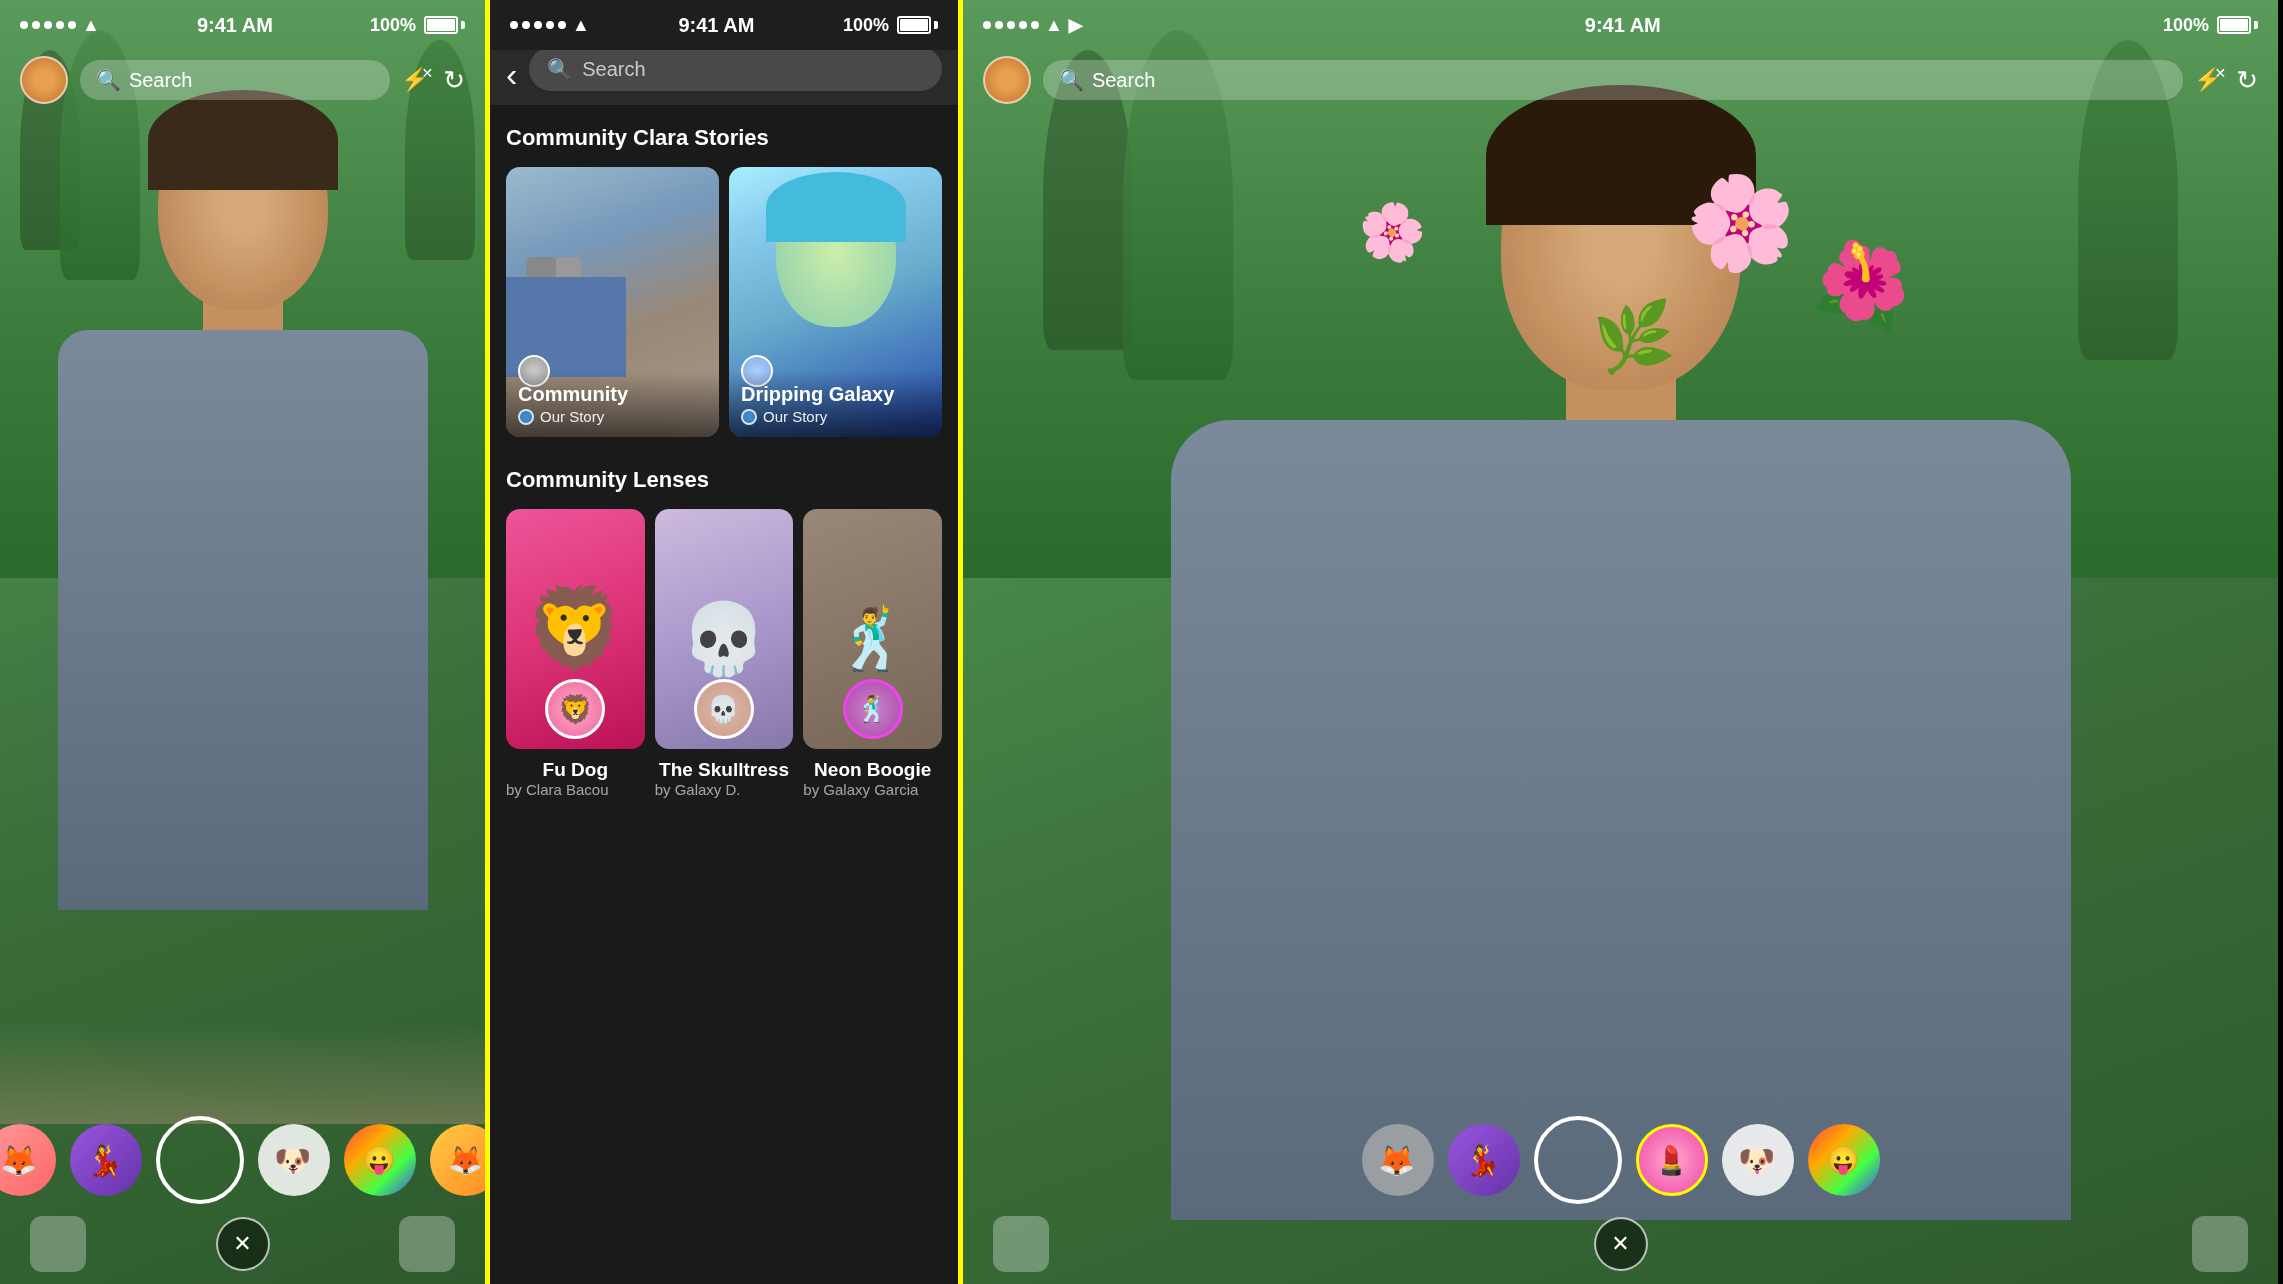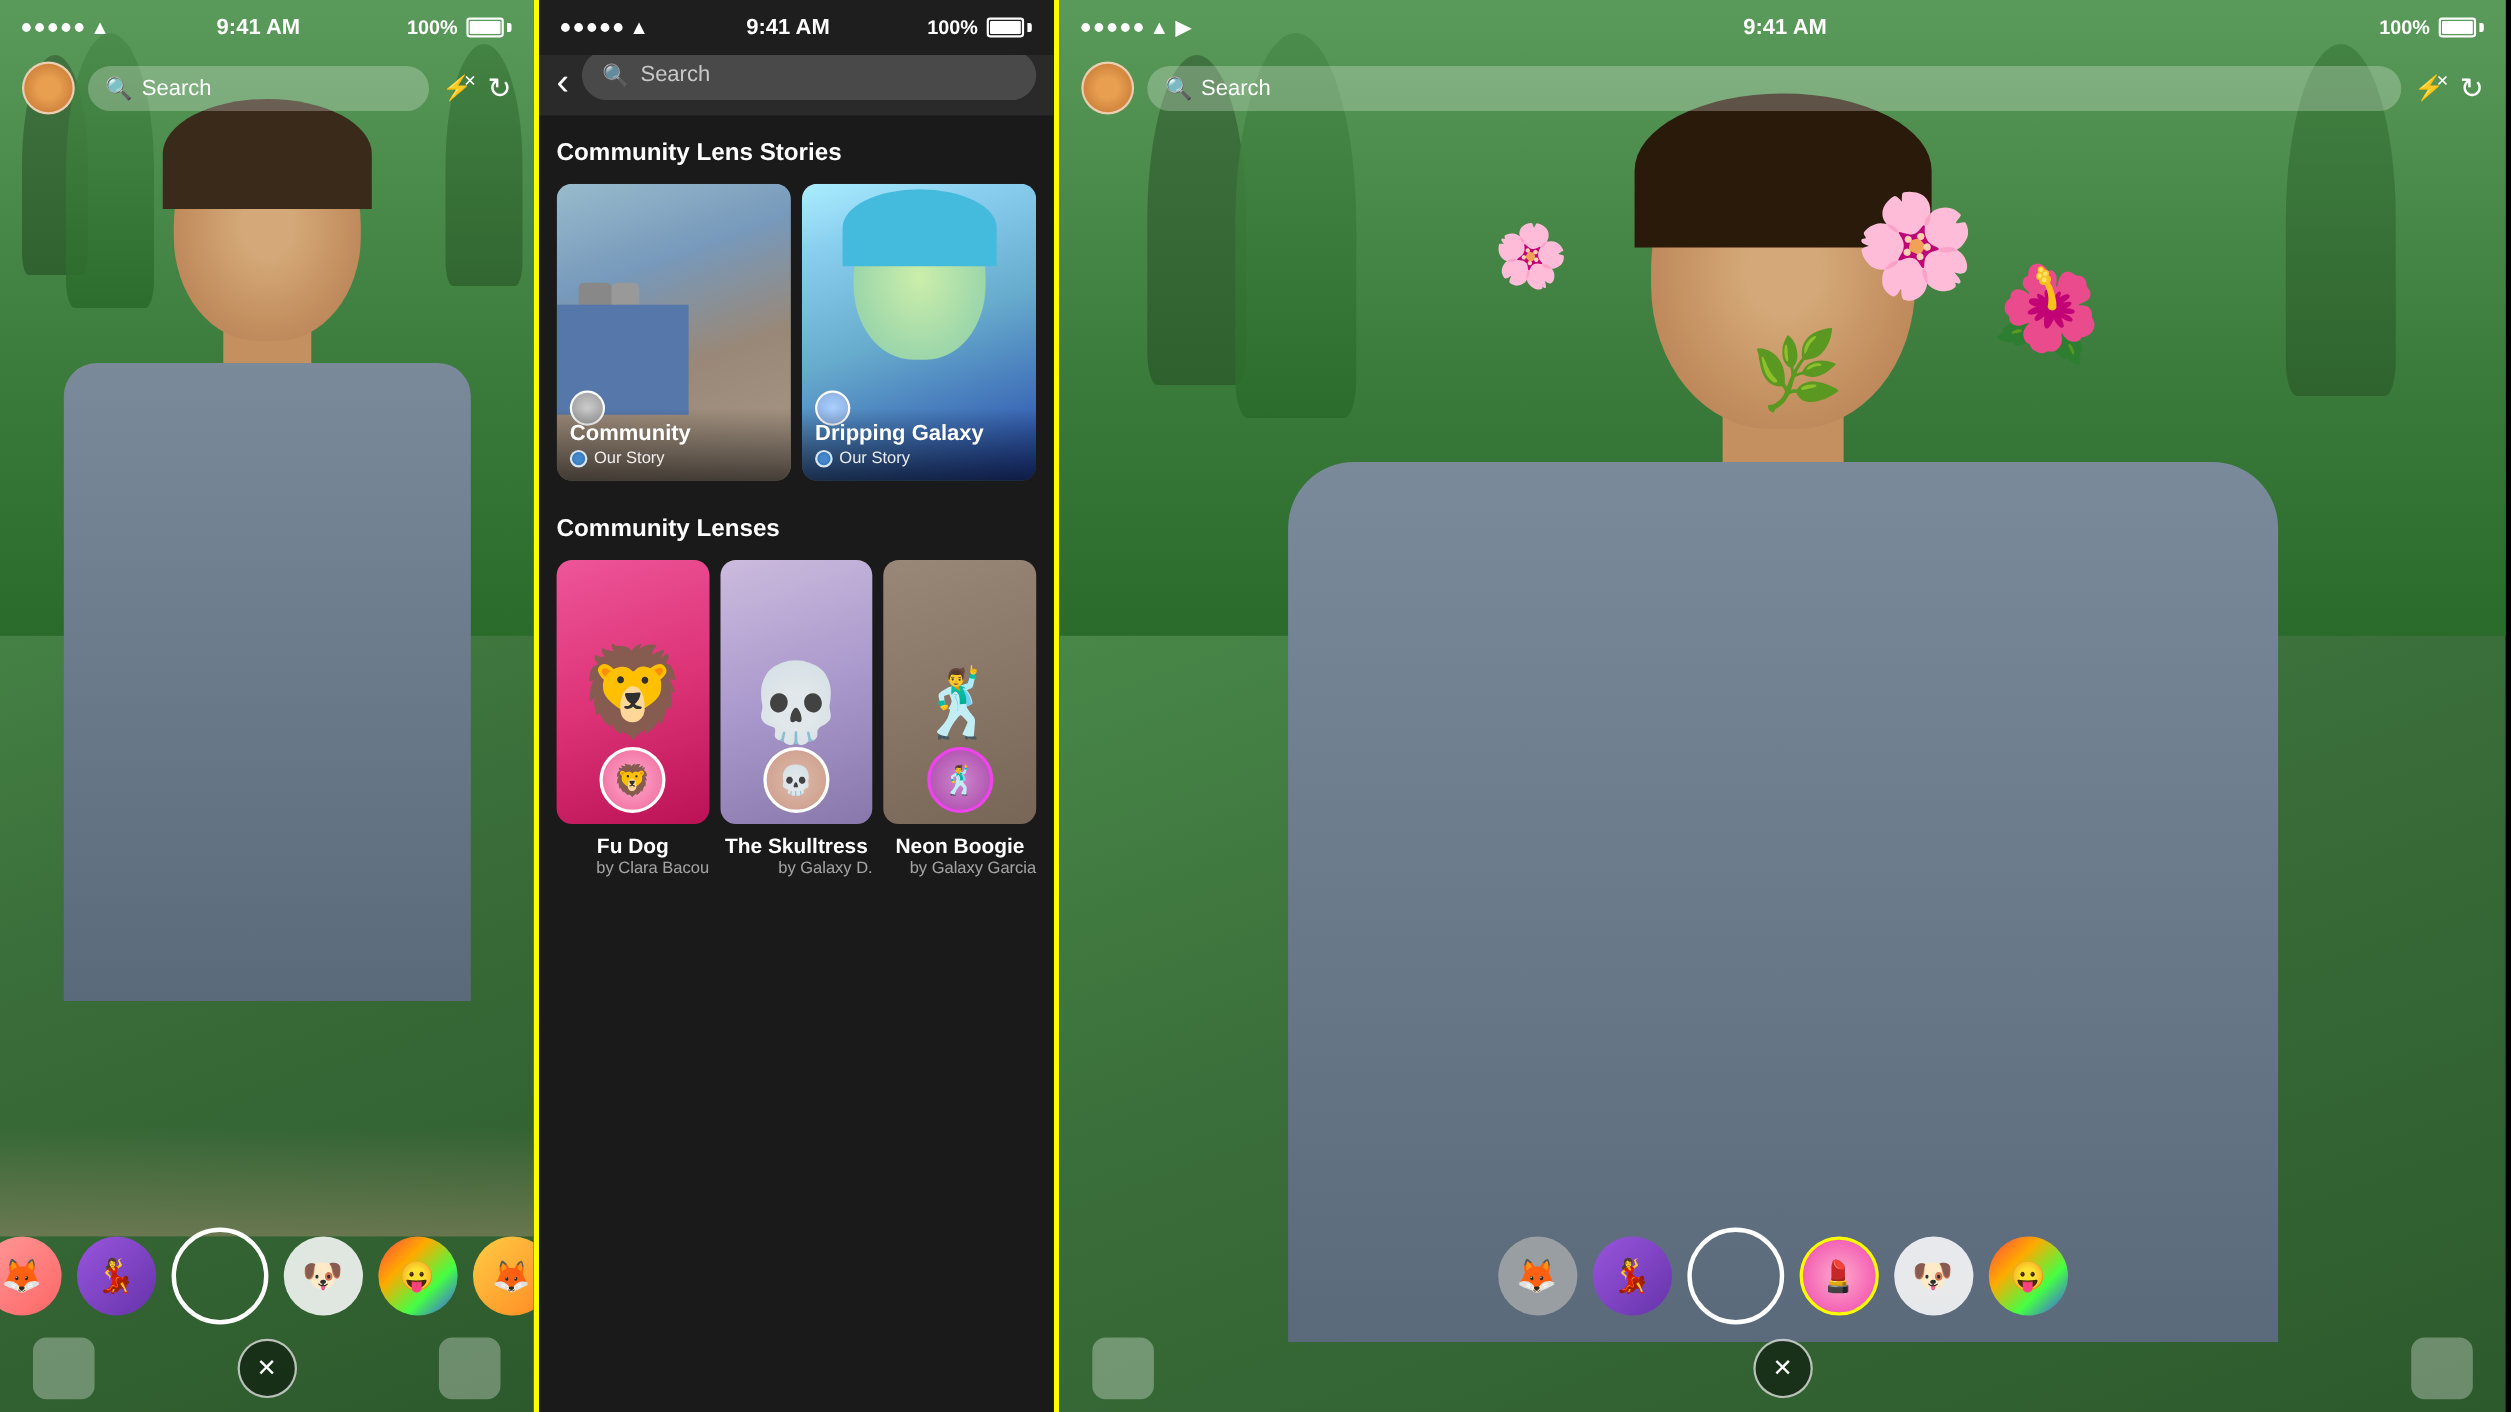--- a/index.html
+++ b/index.html
@@ -364,21 +364,21 @@
     .lens-item-name {
       font-size: 19px;
       font-weight: 600;
       color: white;
       text-align: center;
     }
 
     .lens-item-author {
       font-size: 15px;
       color: rgba(255,255,255,0.6);
-      text-align: right;
+      text-align: left;
     }
 
     
     .card-bg-1 { background: linear-gradient(160deg, #88aacc 0%, #6688aa 40%, #887766 100%); }
 
     
     .lbg1 { background: linear-gradient(160deg, #ff6699 0%, #ff44aa 40%, #cc2288 100%); }
     .lbg2 { background: linear-gradient(160deg, #ccbbdd 0%, #bbaacc 40%, #aa99bb 100%); }
     .lbg3 { background: linear-gradient(160deg, #776655 0%, #998877 50%, #bbaa99 100%); }
 
@@ -504,21 +504,21 @@
       <span class="back-btn" style="font-size:34px;color:white;line-height:1;">‹</span>
       <div class="search-input-bar">
         <span style="color:rgba(255,255,255,0.8);font-size:20px;">🔍</span>
         <span style="color:rgba(255,255,255,0.7);font-size:20px;">Search</span>
       </div>
     </div>
 
     <div class="search-results-scroll">
 
       <div>
-        <div class="section-title">Community Lens Stories</div>
+        <div class="section-title">Community Clara Stories</div>
 
         <div class="story-cards-row">
 
           <div class="story-card">
             <div class="story-card-bg card-bg-1" style="background:linear-gradient(160deg,#99bbcc 0%,#7799bb 30%,#998877 60%,#aa9988 100%);">
 
               <div style="position:absolute;bottom:60px;left:20px;width:30px;height:120px;background:#888;border-radius:5px;"></div>
               <div style="position:absolute;bottom:80px;left:50px;width:25px;height:100px;background:#999;border-radius:5px;"></div>
 
               <div style="position:absolute;bottom:60px;left:0;width:120px;height:100px;background:#5577aa;"></div>

